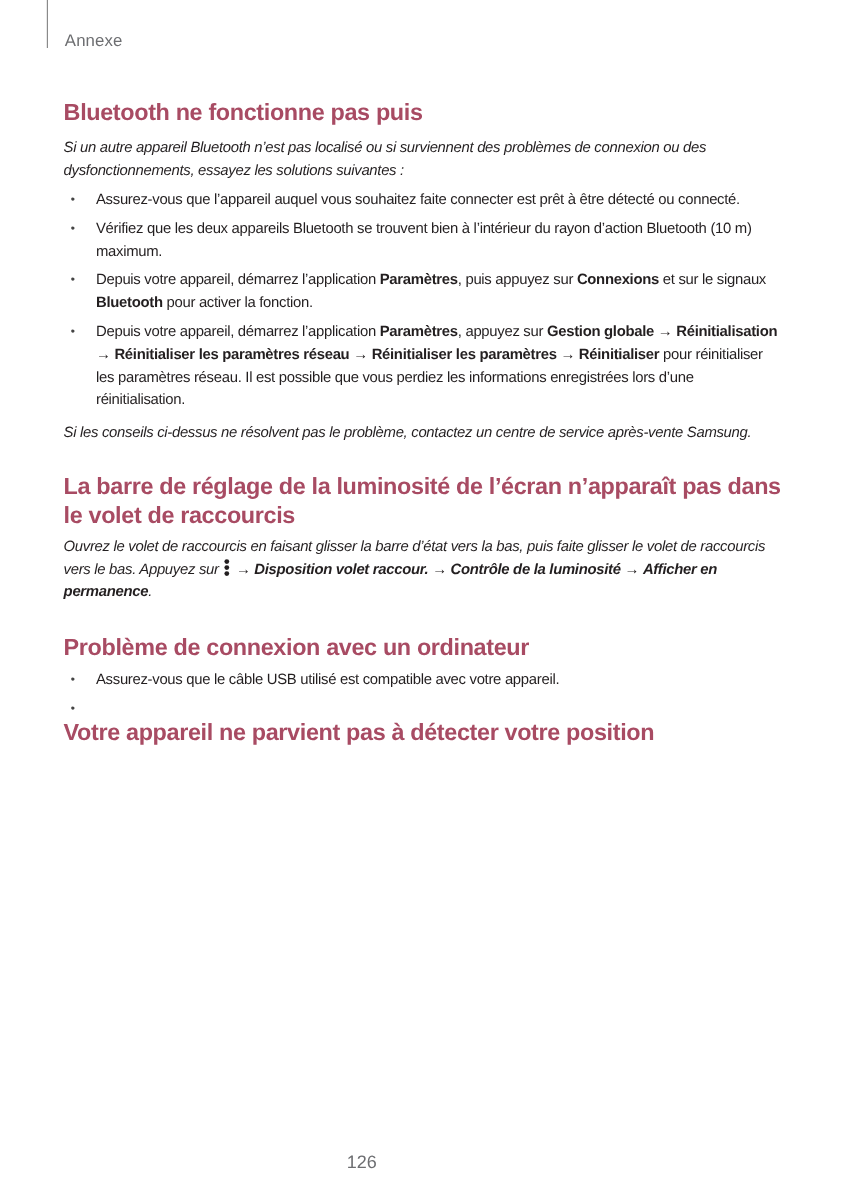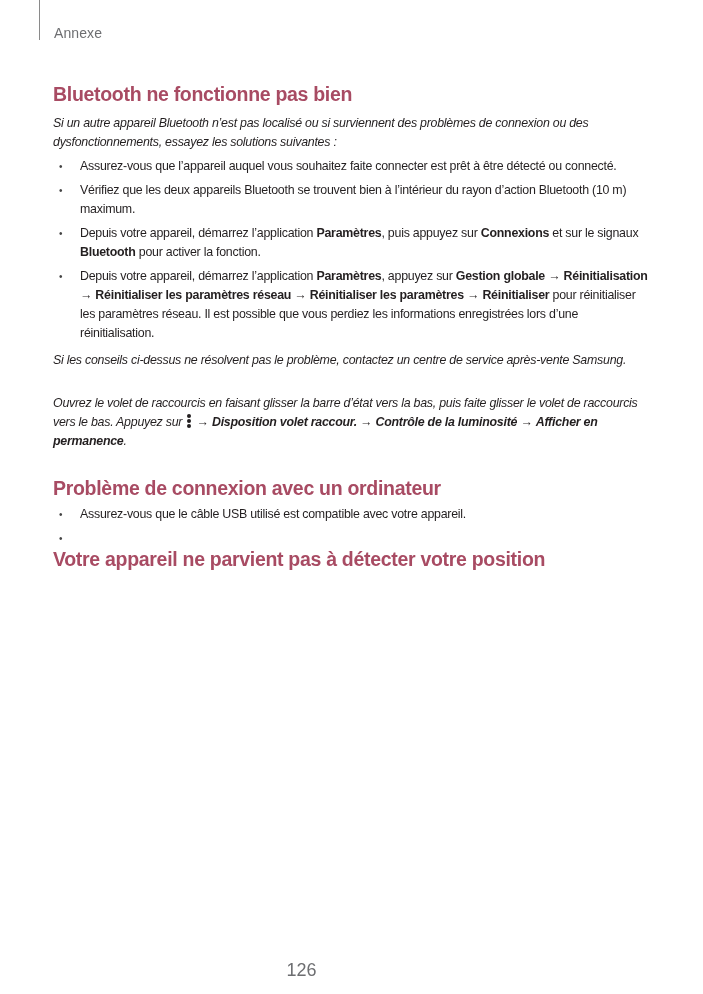--- a/index.html
+++ b/index.html
@@ -46,33 +46,33 @@
     display: inline-block; width: 6px; height: 14px; vertical-align: -2px; position: relative; margin: 0 1px;
   }
   .kebab i {
     position: absolute; left: 1px; width: 4px; height: 4px; border-radius: 50%; background: #231f20;
   }
   .kebab i:nth-child(1) { top: 0; }
   .kebab i:nth-child(2) { top: 5px; }
   .kebab i:nth-child(3) { top: 10px; }
   .page-number {
     position: absolute; left: 0; width: 603px; top: 960px; text-align: center;
-    font-size: 18px; color: #6d6e71;
+    font-size: 15px; color: #6d6e71;
   }
 </style>
 </head>
 <body>
 
 <div class="margin-rule"></div>
 <div class="running-head">Annexe</div>
 
 <div class="content">
 
   <section class="s1">
-    <h2>Bluetooth ne fonctionne pas bien</h2>
+    <h2>Bluetooth ne fonctionne pas puis</h2>
     <p class="intro">Si un autre appareil Bluetooth n’est pas localisé ou si surviennent des problèmes de connexion ou des dysfonctionnements, essayez les solutions suivantes :</p>
     <ul>
       <li>
         <span class="bullet">•</span>
         <span>Assurez-vous que l’appareil auquel vous souhaitez faite connecter est prêt à être détecté ou connecté.</span>
       </li>
       <li>
         <span class="bullet">•</span>
         <span>Vérifiez que les deux appareils Bluetooth se trouvent bien à l’intérieur du rayon d’action Bluetooth (10 m) maximum.</span>
       </li>
@@ -82,20 +82,21 @@
       </li>
       <li>
         <span class="bullet">•</span>
         <span>Depuis votre appareil, démarrez l’application </span><b>Paramètres</b><span>, appuyez sur </span><b>Gestion globale</b><span> → </span><b>Réinitialisation</b><span> → </span><b>Réinitialiser les paramètres réseau</b><span> → </span><b>Réinitialiser les paramètres</b><span> → </span><b>Réinitialiser</b><span> pour réinitialiser les paramètres réseau. Il est possible que vous perdiez les informations enregistrées lors d’une réinitialisation.</span>
       </li>
     </ul>
     <p class="after">Si les conseils ci-dessus ne résolvent pas le problème, contactez un centre de service après-vente Samsung.</p>
   </section>
 
   <section class="s2">
+    <h2>La barre de réglage de la luminosité de l’écran n’apparaît pas dans le volet de raccourcis</h2>
     <p><span>Ouvrez le volet de raccourcis en faisant glisser la barre d’état vers la bas, puis faite glisser le volet de raccourcis vers le bas. Appuyez sur </span><span class="kebab"><i></i><i></i><i></i></span><span> → </span><b>Disposition volet raccour.</b><span> → </span><b>Contrôle de la luminosité</b><span> → </span><b>Afficher en permanence</b><span>.</span></p>
   </section>
 
   <section class="s3">
     <h2>Problème de connexion avec un ordinateur</h2>
     <ul>
       <li>
         <span class="bullet">•</span>
         <span>Assurez-vous que le câble USB utilisé est compatible avec votre appareil.</span>
       </li>

